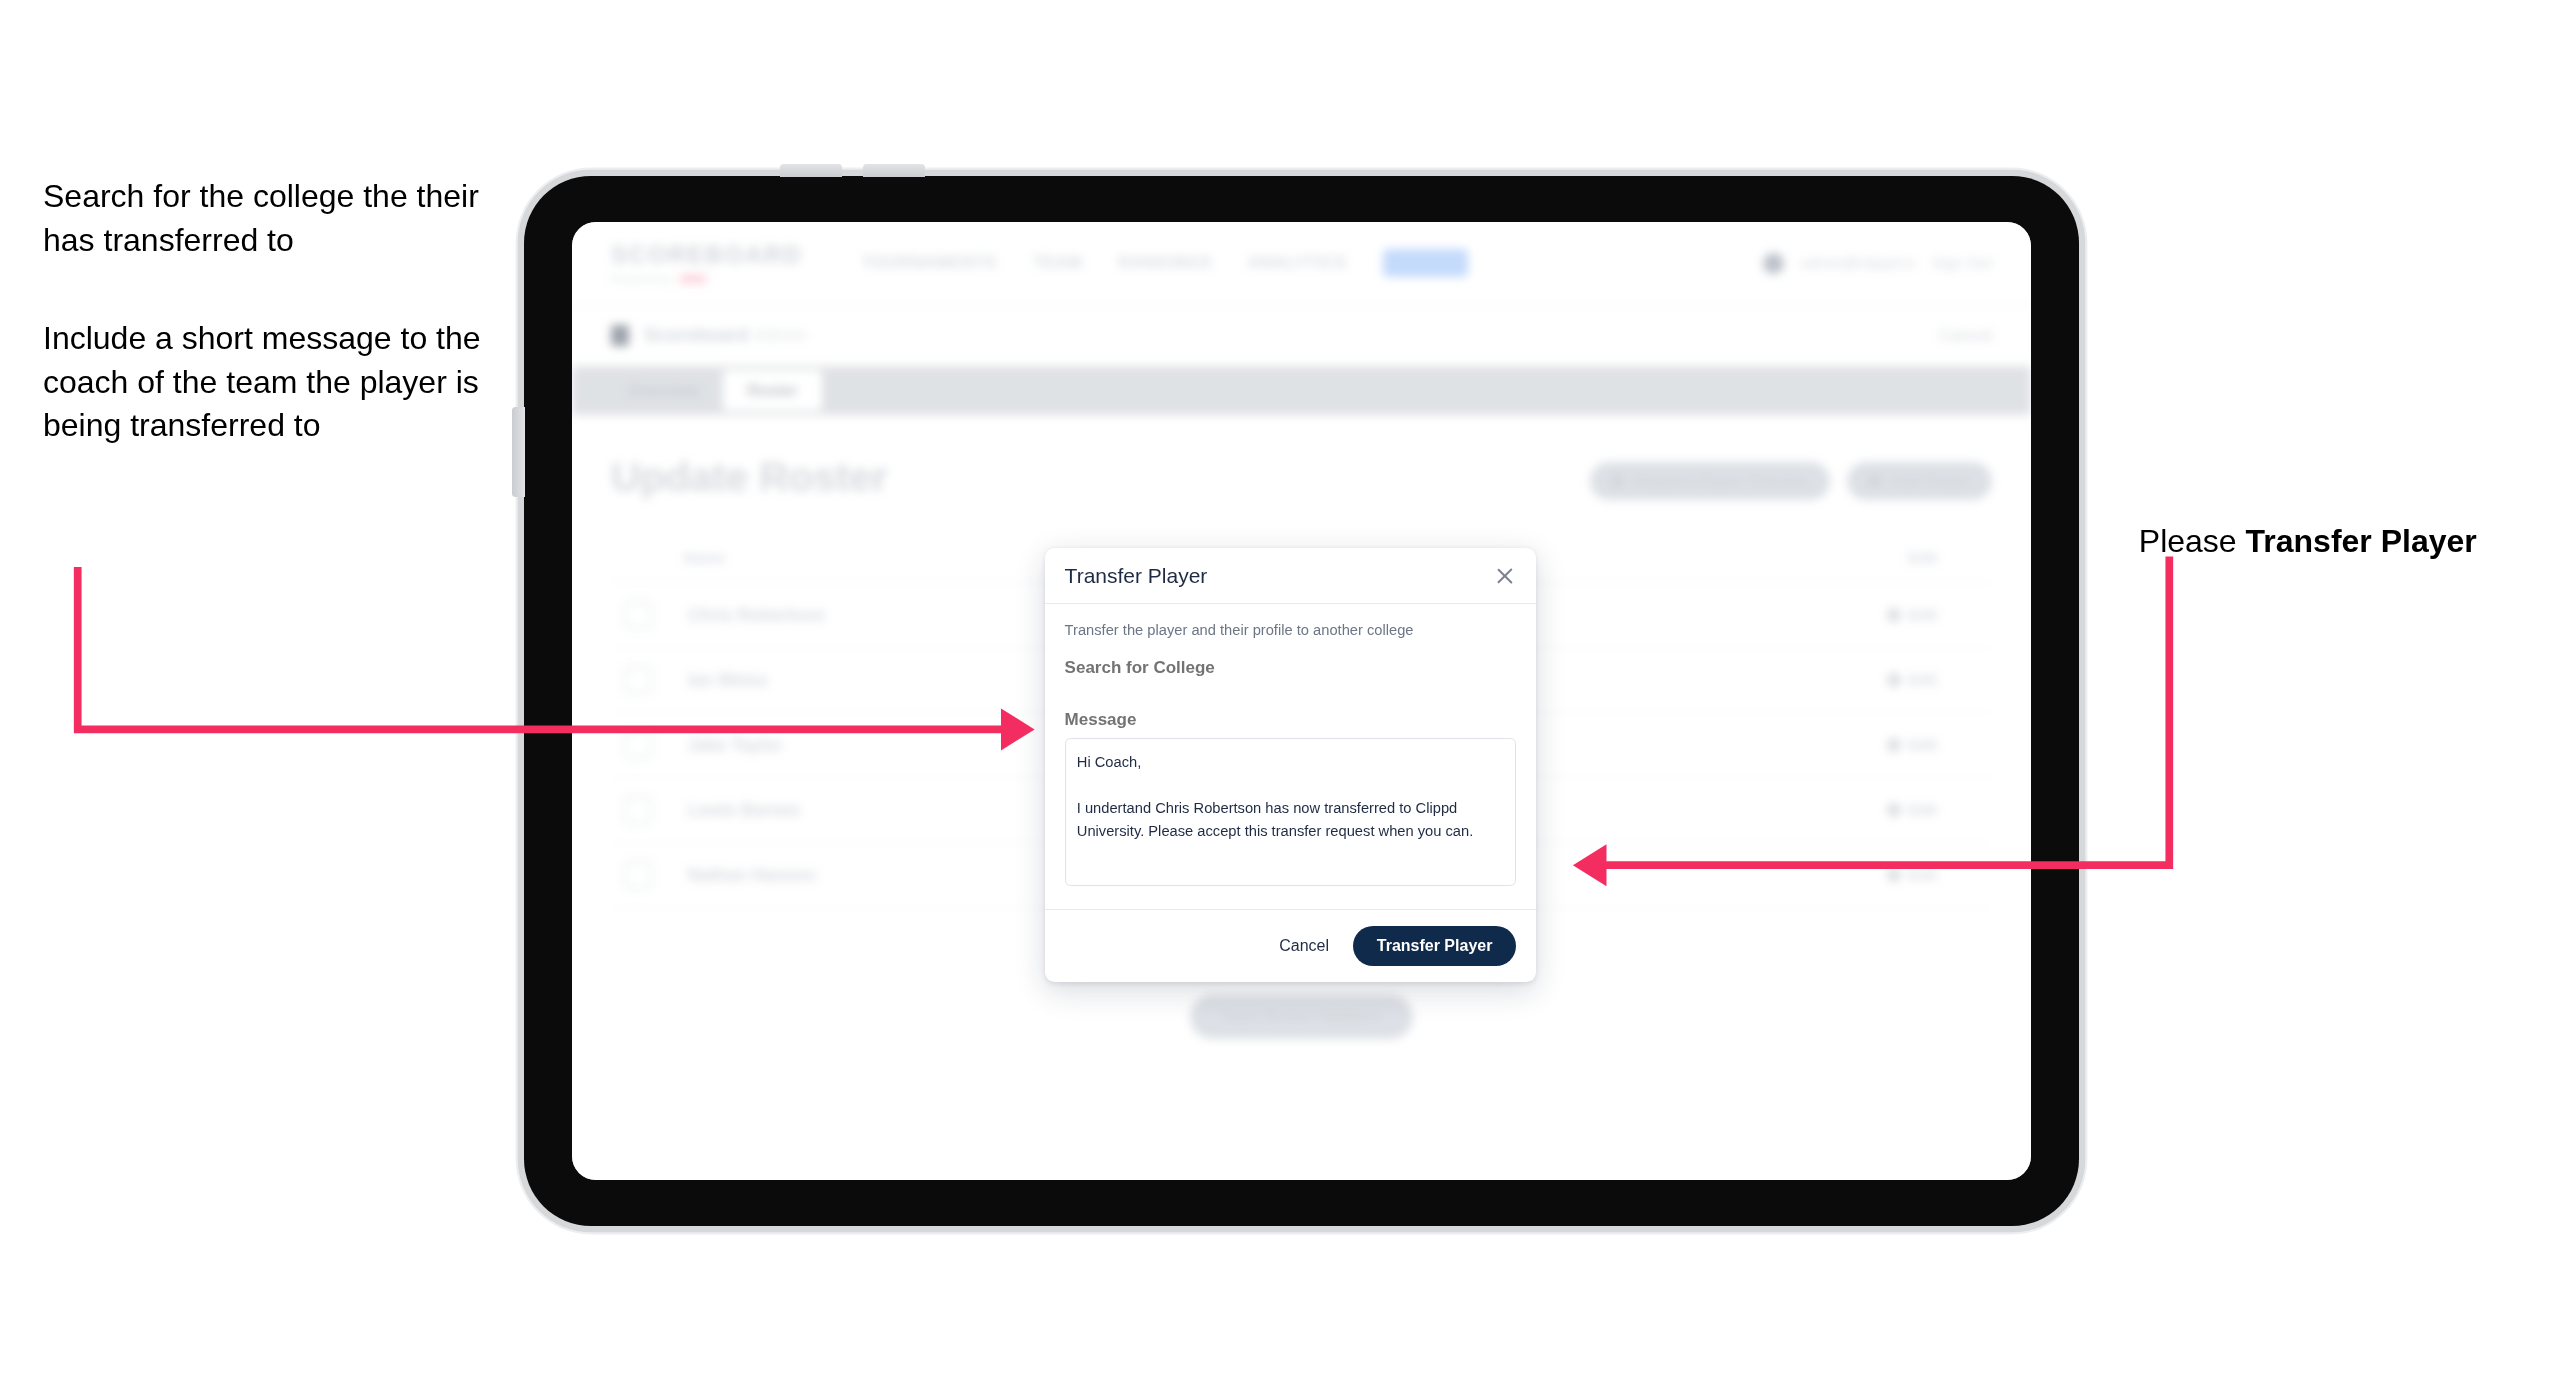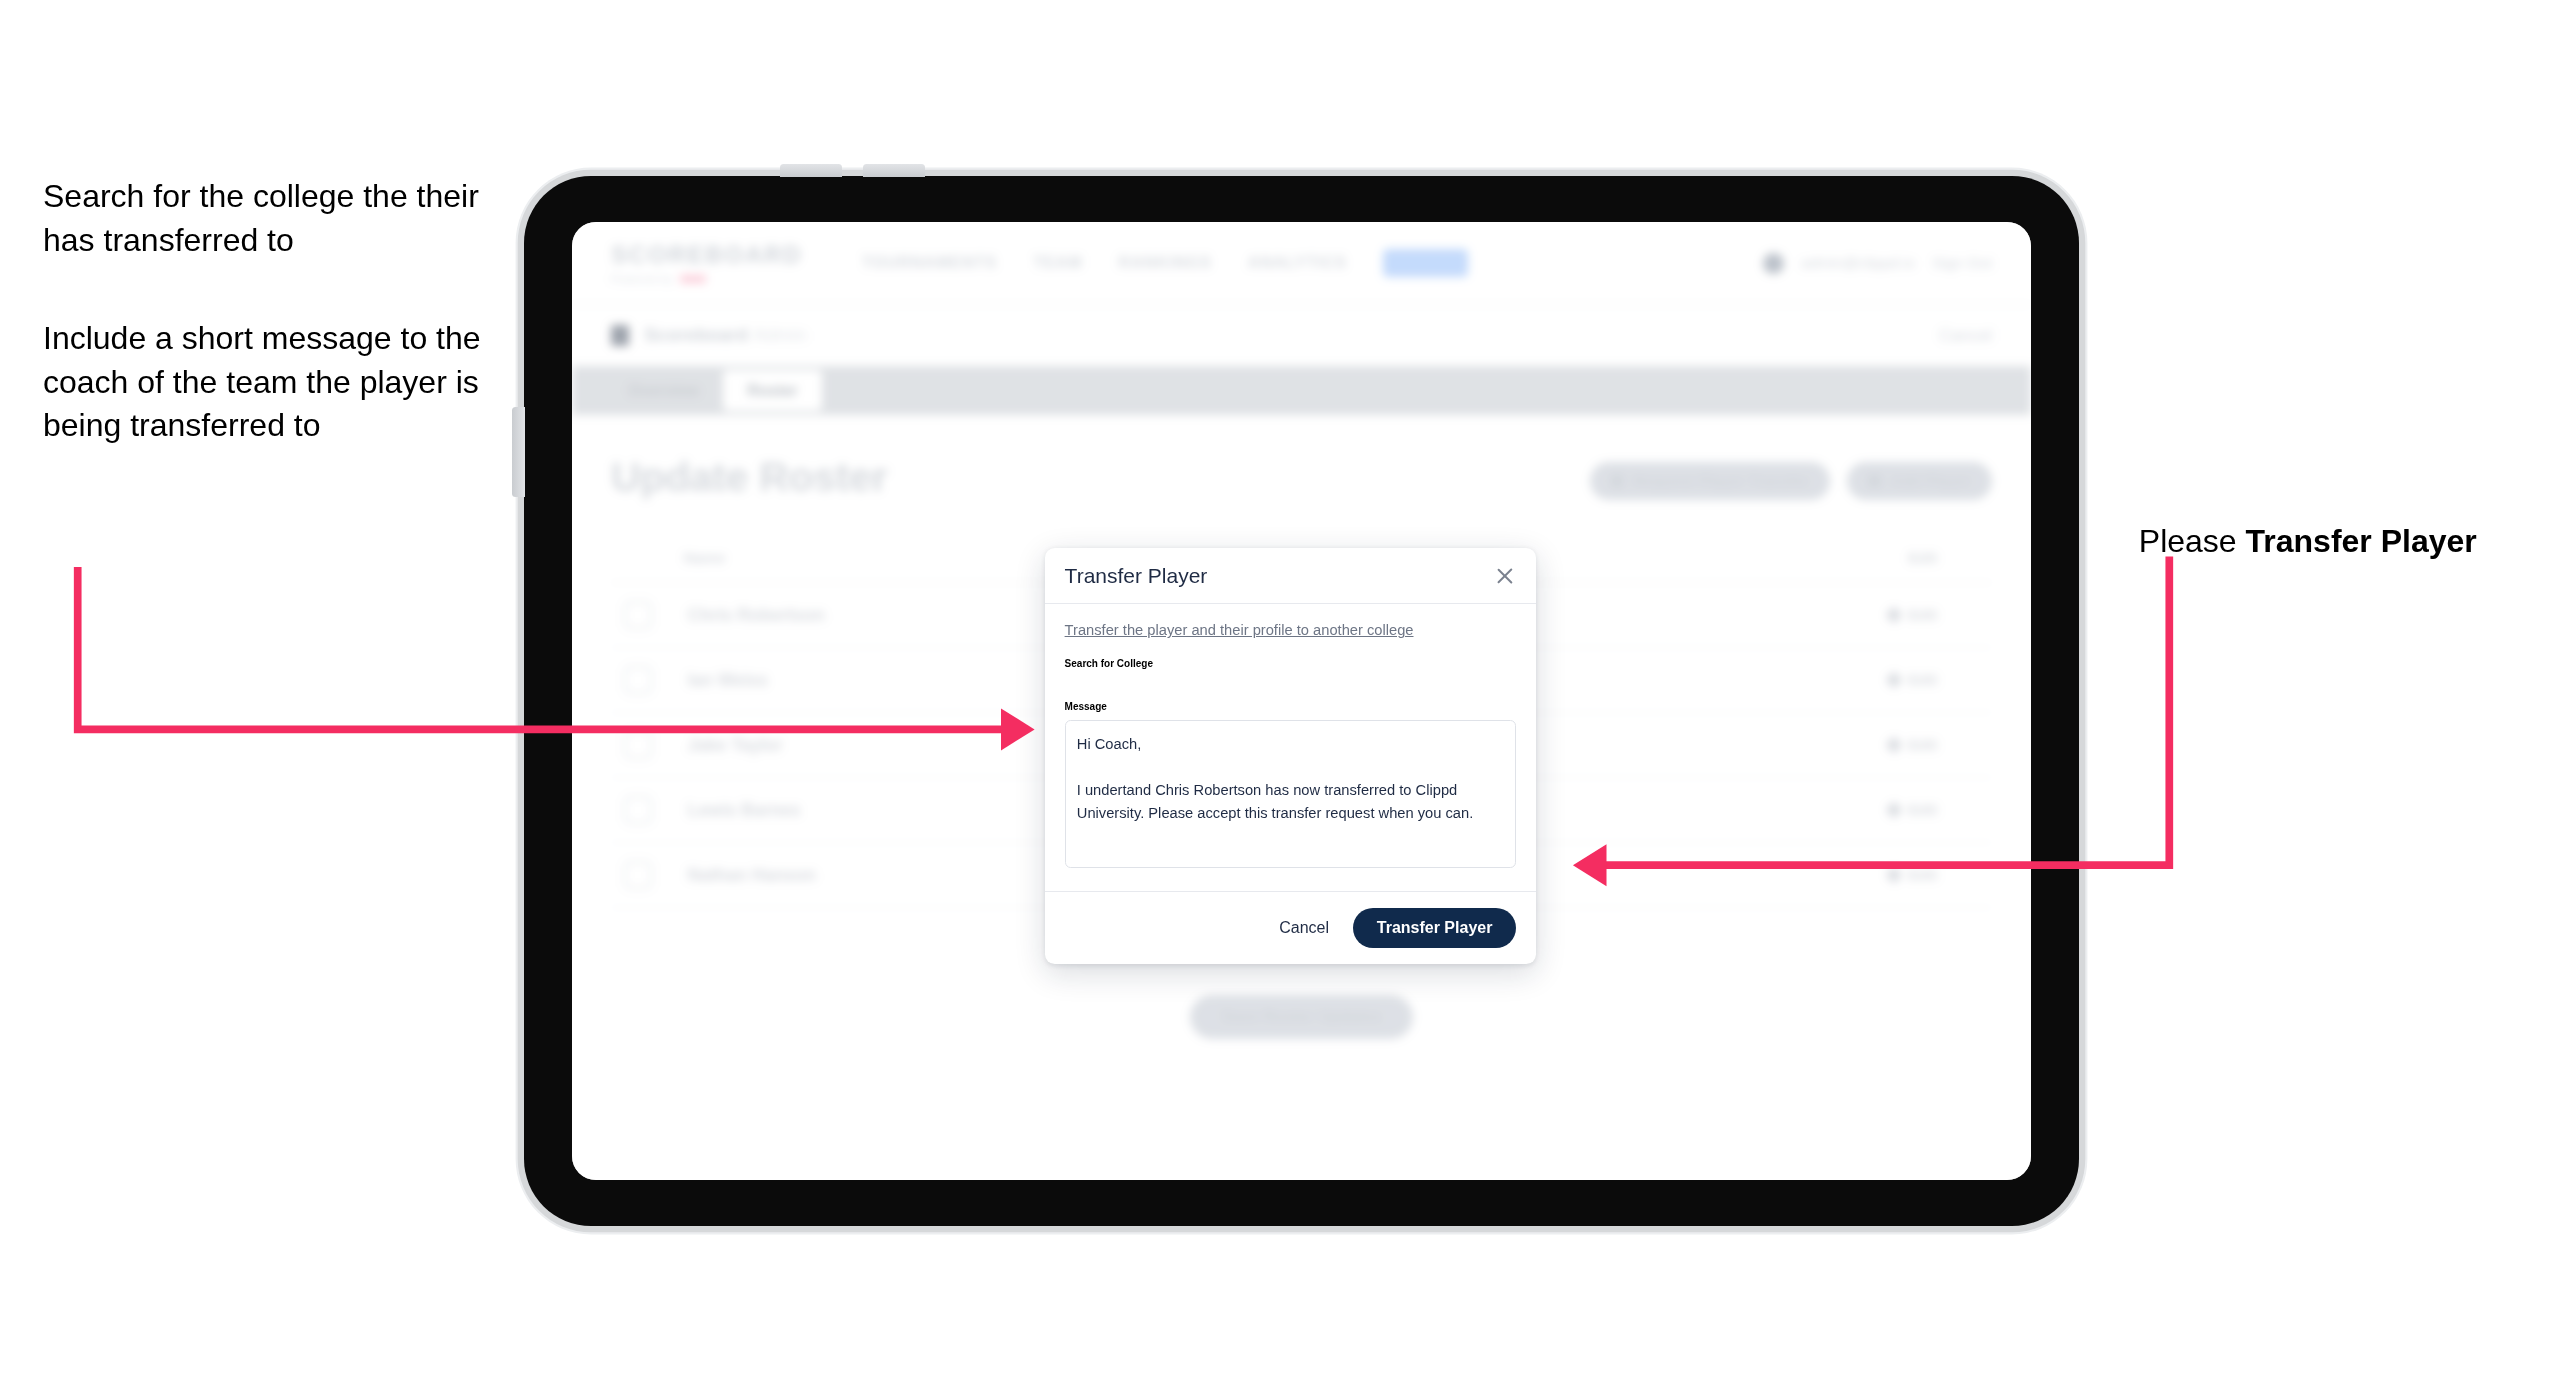--- a/index.html
+++ b/index.html
@@ -368,25 +368,24 @@
   #dialog-close-btn::before { transform: rotate(45deg); }
   #dialog-close-btn::after  { transform: rotate(-45deg); }
 
   #dialog-body {
     padding: 18px 19.6px 21px 19.6px;
   }
   #dialog-subtitle {
     font-size: 14.7px;
     color: #6d7585;
     margin-bottom: 19.6px;
-    text-decoration: underline;
   }
   .field-label {
-    font-size: 10px;
-    color: #000000;
+    font-size: 17px;
+    color: #737373;
     font-weight: bold;
     margin-bottom: 8.4px;
   }
   #college-input {
     width: 100%;
     box-sizing: border-box;
     border: 0.7px solid #dfe2e8;
     border-radius: 5.6px;
     padding: 12px 11.2px;
     font-size: 16px;

